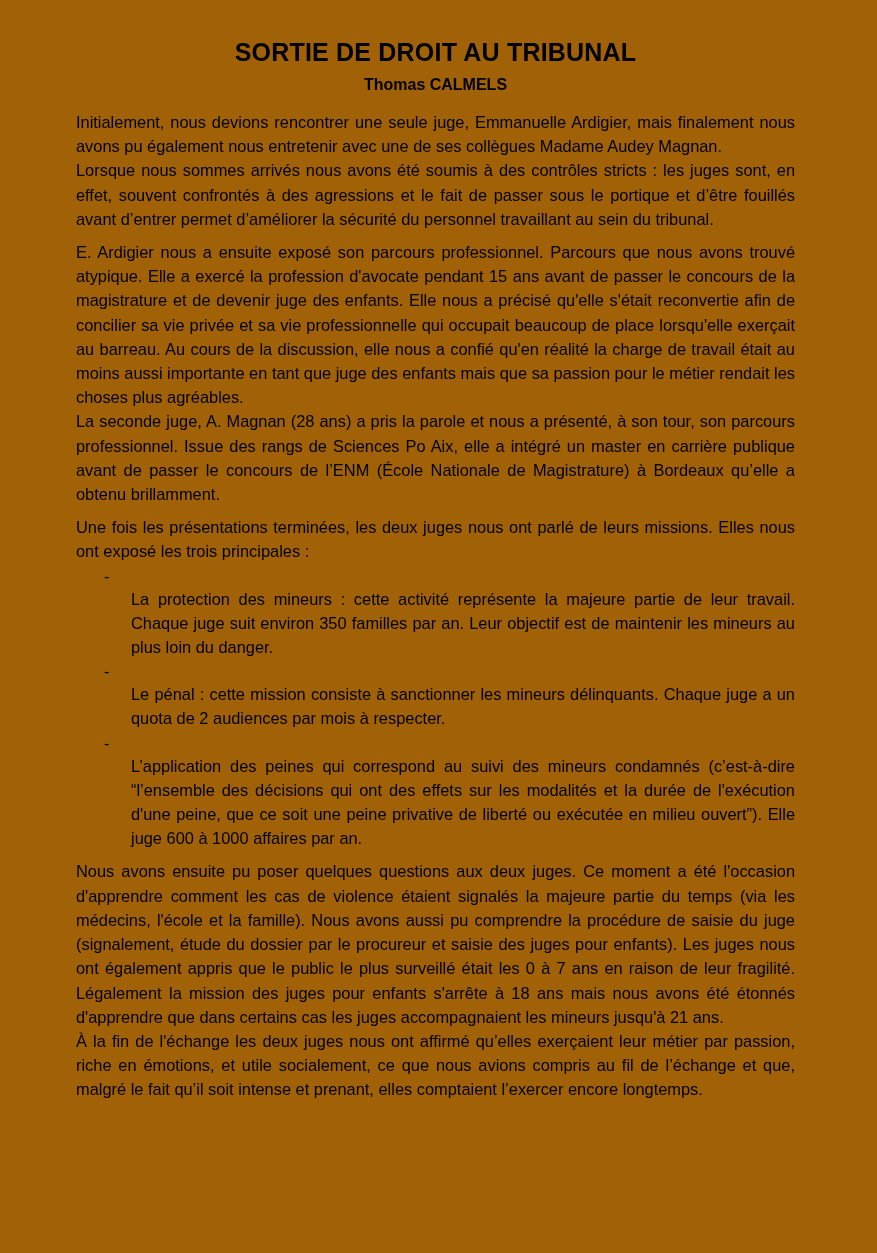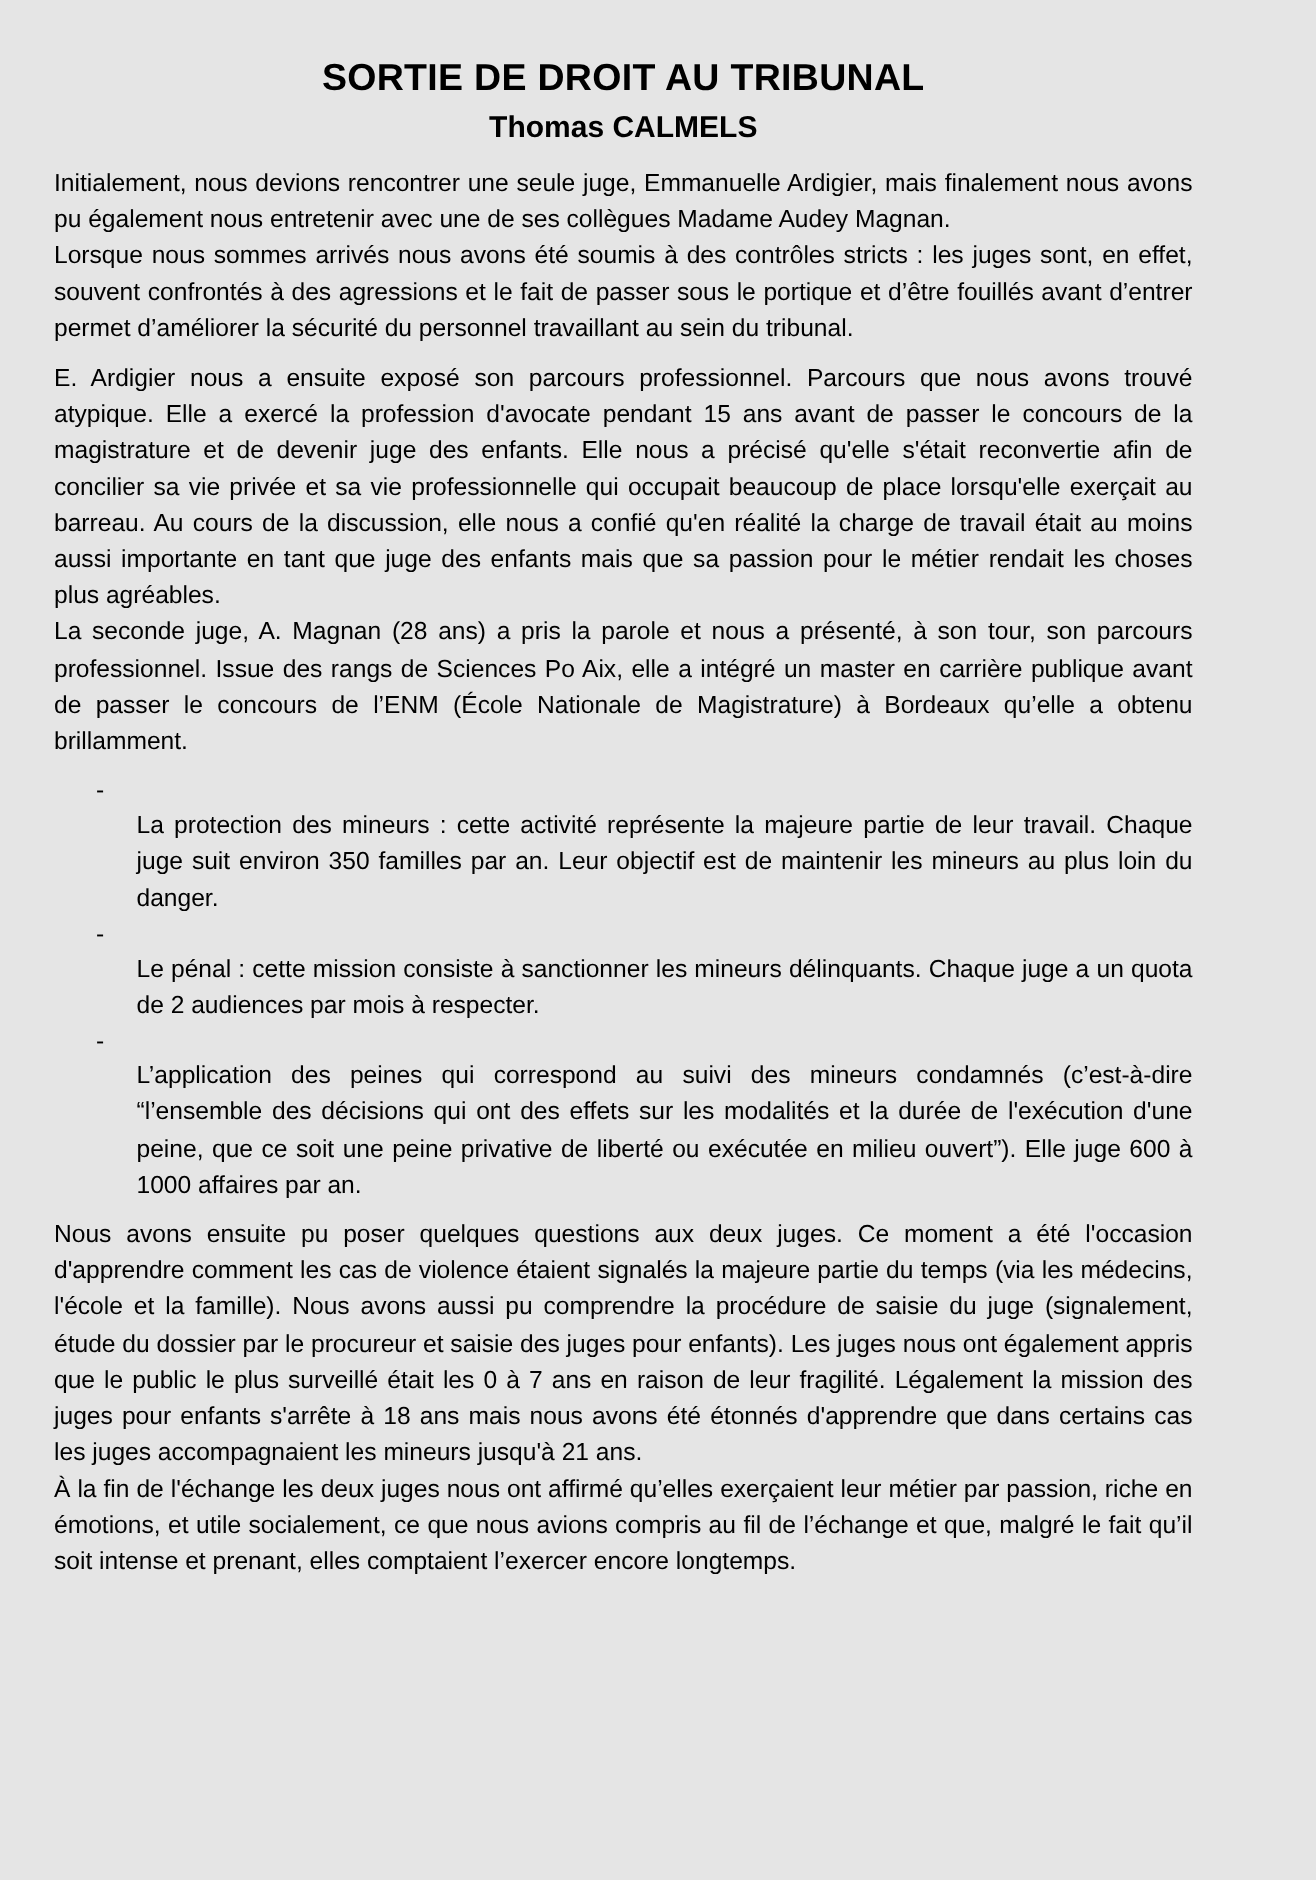--- a/index.html
+++ b/index.html
@@ -9,36 +9,36 @@
   }
   body {
     width: 877px;
     height: 1253px;
     overflow: hidden;
   }
   .page {
     box-sizing: border-box;
     width: 877px;
     height: 1253px;
-    padding: 34px 82px 0 36px;
-    background: #e5e5e5;
+    padding: 34px 82px 0 76px;
+    background: #a16207;
     color: #000000;
     font-family: "Liberation Sans", "DejaVu Sans", sans-serif;
   }
   .title-line {
     text-align: center;
     font-weight: bold;
     font-size: 25px;
     line-height: 36px;
     letter-spacing: 0.2px;
   }
   .author-line {
     text-align: center;
     font-weight: bold;
-    font-size: 20px;
+    font-size: 16px;
     line-height: 30px;
   }
   .body-text {
     margin-top: 10px;
     font-size: 16.4px;
     line-height: 24.2px;
   }
   .body-text p {
     margin: 0;
     text-align: justify;
@@ -83,20 +83,21 @@
       <p>Lorsque nous sommes arrivés nous avons été soumis à des contrôles stricts : les juges sont, en effet, souvent confrontés à des agressions et le fait de passer sous le portique et d’être fouillés avant d’entrer permet d’améliorer la sécurité du personnel travaillant au sein du tribunal.</p>
     </div>
 
 
     <div class="block">
       <p>E. Ardigier nous a ensuite exposé son parcours professionnel. Parcours que nous avons trouvé atypique. Elle a exercé la profession d'avocate pendant 15 ans avant de passer le concours de la magistrature et de devenir juge des enfants. Elle nous a précisé qu'elle s'était reconvertie afin de concilier sa vie privée et sa vie professionnelle qui occupait beaucoup de place lorsqu'elle exerçait au barreau. Au cours de la discussion, elle nous a confié qu'en réalité la charge de travail était au moins aussi importante en tant que juge des enfants mais que sa passion pour le métier rendait les choses plus agréables.</p>
       <p>La seconde juge, A. Magnan (28 ans) a pris la parole et nous a présenté, à son tour, son parcours professionnel. Issue des rangs de Sciences Po Aix, elle a intégré un master en carrière publique avant de passer le concours de l’ENM (École Nationale de Magistrature) à Bordeaux qu’elle a obtenu brillamment.</p>
     </div>
 
     <div class="block">
+      <p>Une fois les présentations terminées, les deux juges nous ont parlé de leurs missions. Elles nous ont exposé les trois principales :</p>
       <div class="missions-list">
         <div class="list-item">
           <span class="list-marker">-</span>
           <span class="list-item-text">La protection des mineurs : cette activité représente la majeure partie de leur travail. Chaque juge suit environ 350 familles par an. Leur objectif est de maintenir les mineurs au plus loin du danger.</span>
         </div>
         <div class="list-item">
           <span class="list-marker">-</span>
           <span class="list-item-text">Le pénal : cette mission consiste à sanctionner les mineurs délinquants. Chaque juge a un quota de 2 audiences par mois à respecter.</span>
         </div>
         <div class="list-item">

